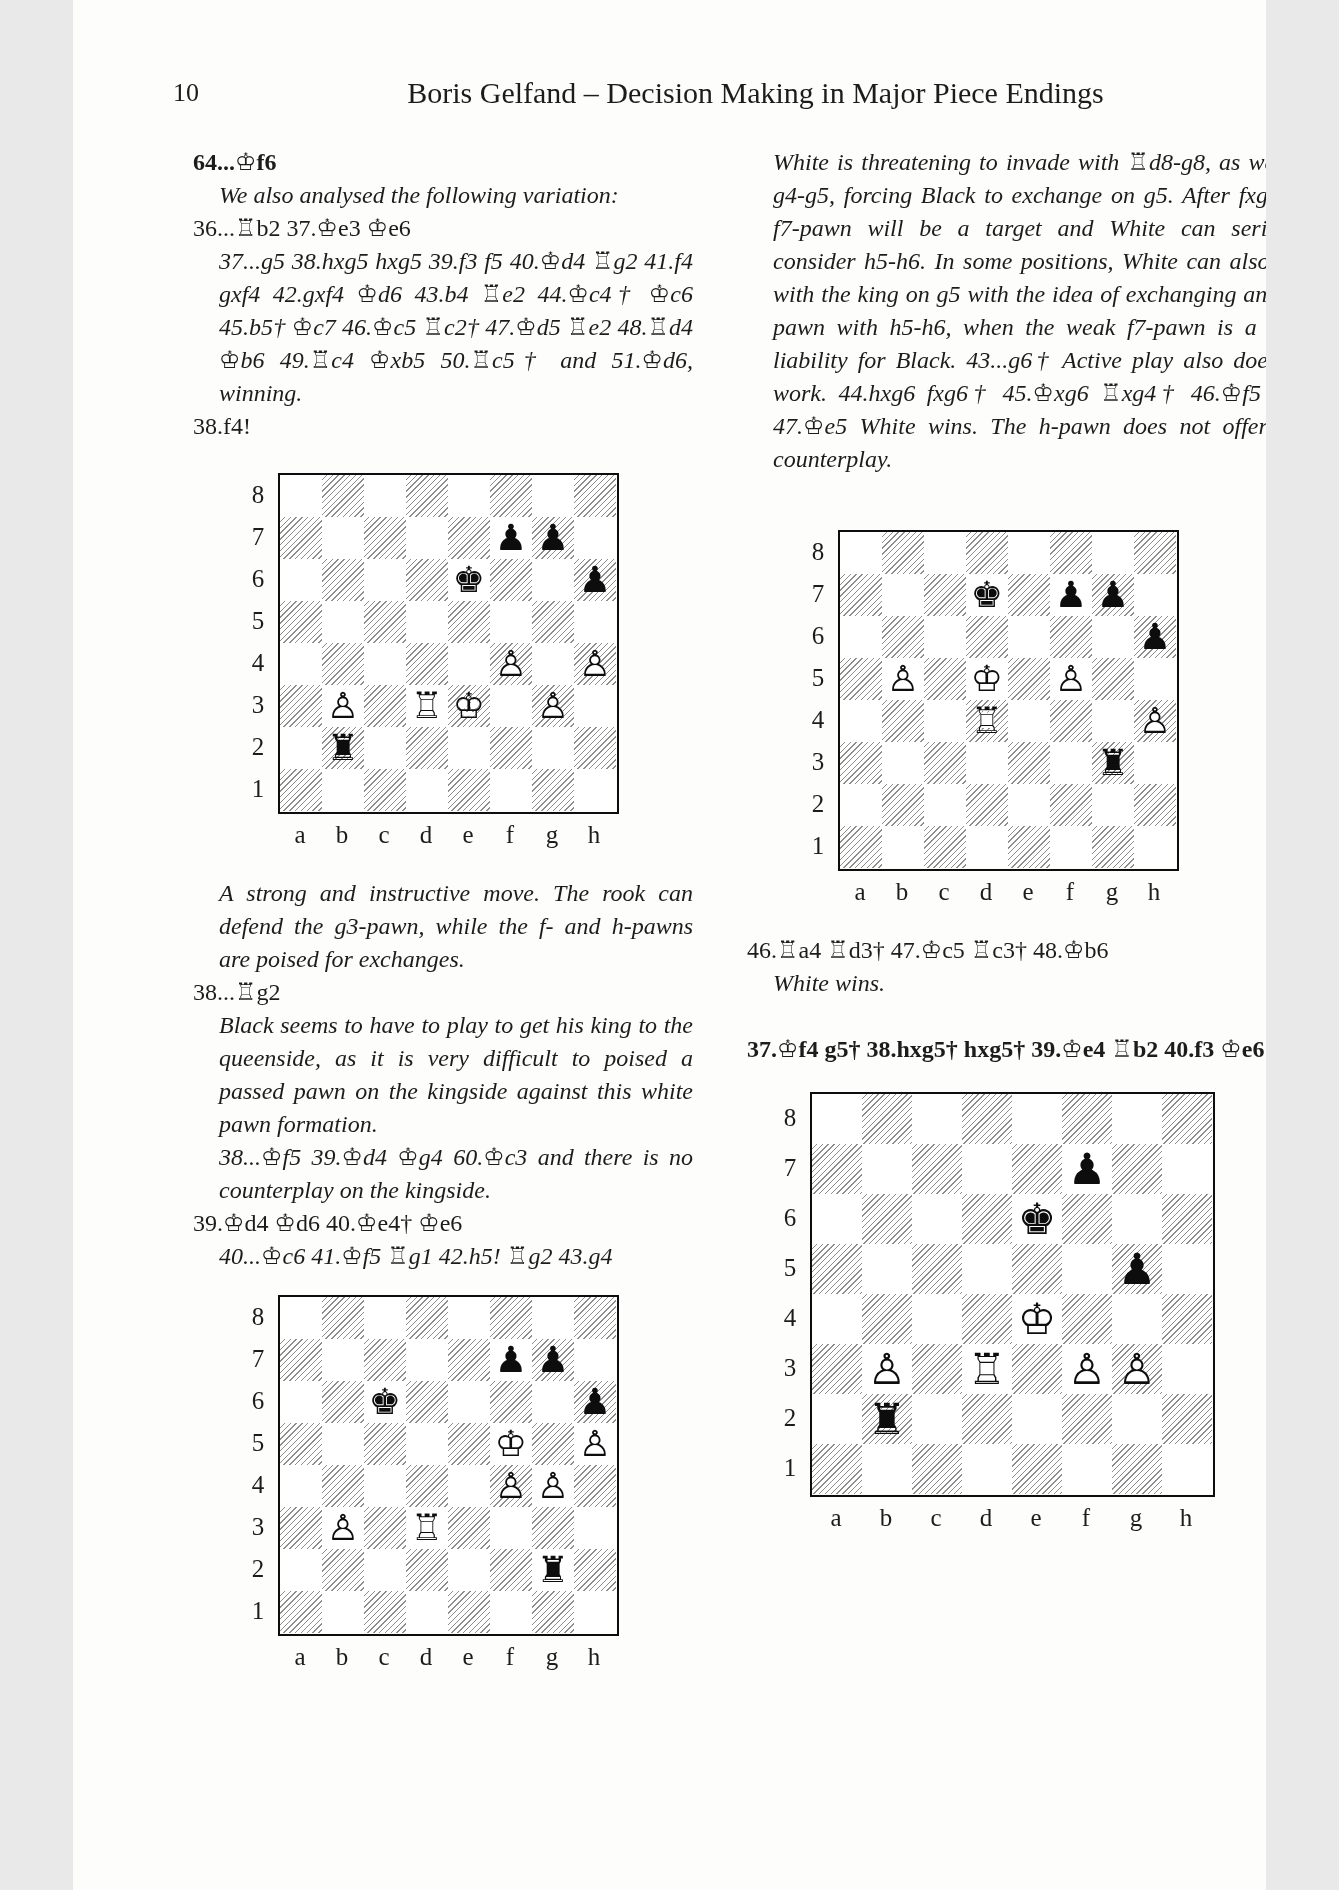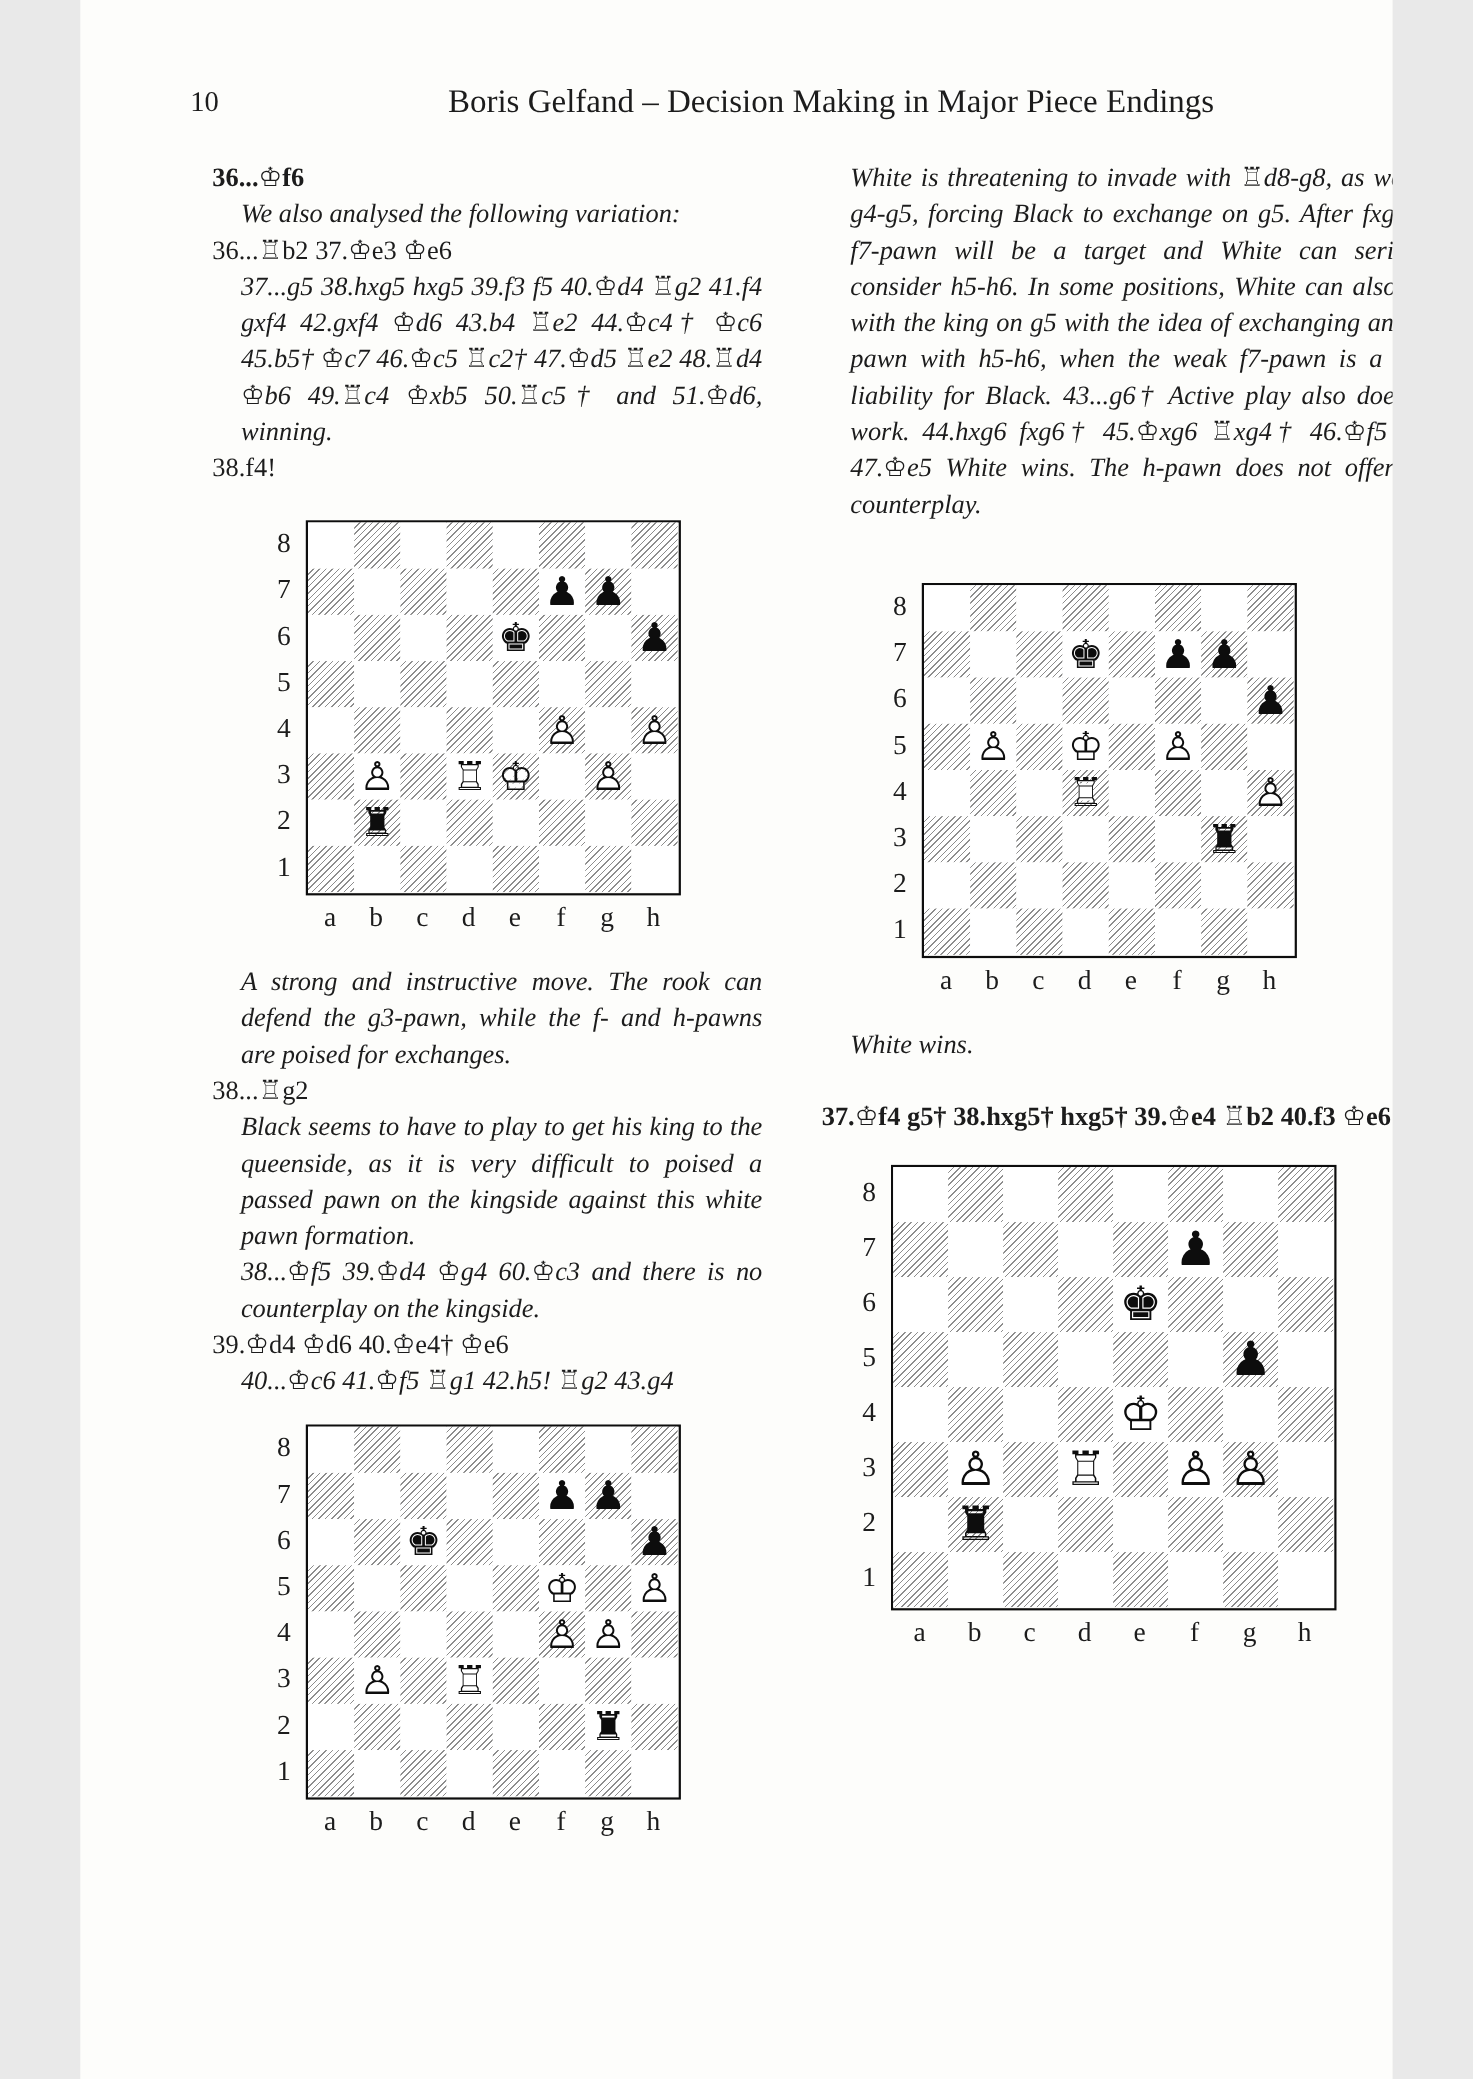--- a/index.html
+++ b/index.html
@@ -49,21 +49,21 @@
 </style>
 </head>
 <body>
 
 <div class="page">
 
   <div class="pageno">10</div>
   <div class="title">Boris Gelfand – Decision Making in Major Piece Endings</div>
 
   <div class="col col-left">
-    <p class="bold">36...♔f6</p>
+    <p class="bold">64...♔f6</p>
     <p class="ind">We also analysed the following variation:</p>
     <p>36...♖b2 37.♔e3 ♔e6</p>
     <p class="ind">37...g5 38.hxg5 hxg5 39.f3 f5 40.♔d4 ♖g2 41.f4 gxf4 42.gxf4 ♔d6 43.b4 ♖e2 44.♔c4† ♔c6 45.b5† ♔c7 46.♔c5 ♖c2† 47.♔d5 ♖e2 48.♖d4 ♔b6 49.♖c4 ♔xb5 50.♖c5† and 51.♔d6, winning.</p>
     <p>38.f4!</p>
 
     <figure class="diagram d1" style="--sq: 42px;">
       <div class="board-row">
         <div class="rank-labels">
             <div class="rank-label">8</div>
             <div class="rank-label">7</div>
@@ -420,20 +420,21 @@
           <div class="file-label">b</div>
           <div class="file-label">c</div>
           <div class="file-label">d</div>
           <div class="file-label">e</div>
           <div class="file-label">f</div>
           <div class="file-label">g</div>
           <div class="file-label">h</div>
         </div>
     </figure>
 
+    <p>46.♖a4 ♖d3† 47.♔c5 ♖c3† 48.♔b6</p>
     <p class="ind">White wins.</p>
     <p class="bold headgap">37.♔f4 g5† 38.hxg5† hxg5† 39.♔e4 ♖b2 40.f3 ♔e6</p>
 
     <figure class="diagram d4" style="--sq: 50px;">
       <div class="board-row">
         <div class="rank-labels">
             <div class="rank-label">8</div>
             <div class="rank-label">7</div>
             <div class="rank-label">6</div>
             <div class="rank-label">5</div>

